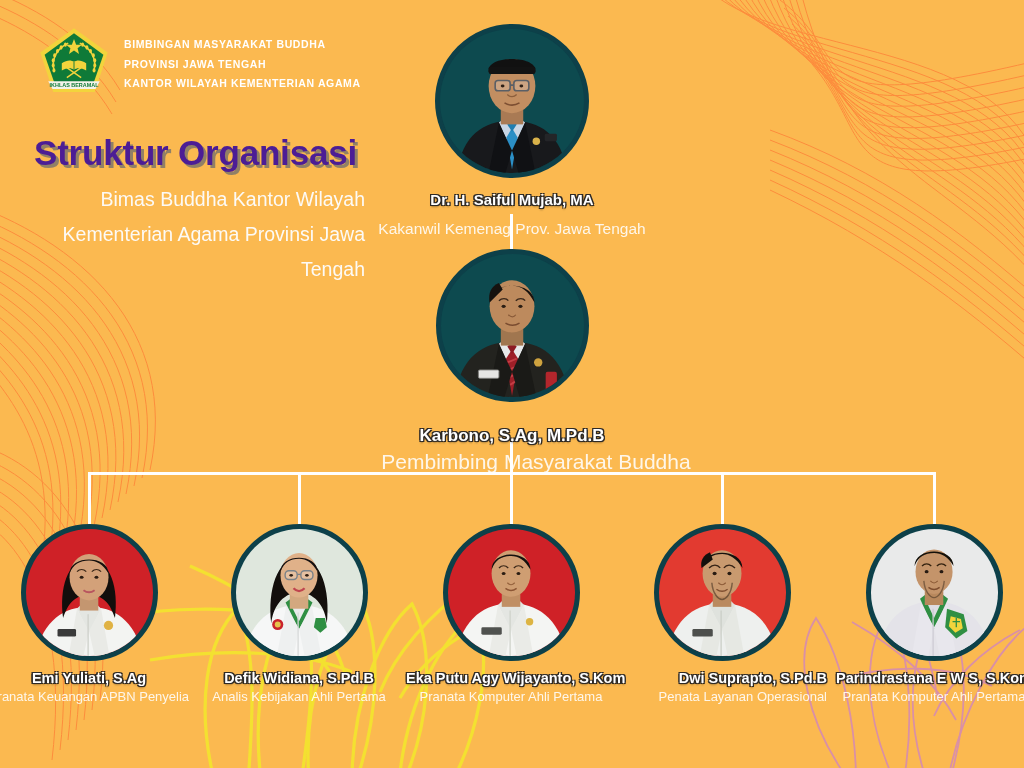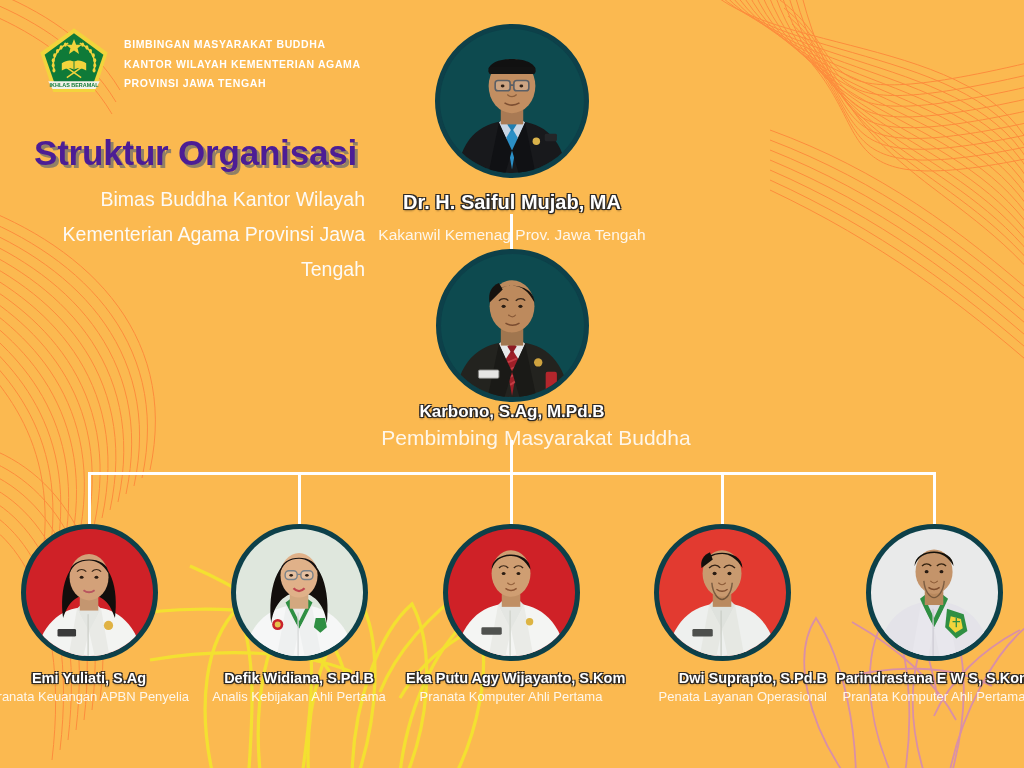--- a/index.html
+++ b/index.html
@@ -72,27 +72,27 @@
   .prole {
     color:#ffffff;
     white-space:nowrap;
     opacity:.88;
     font-weight:300;
   }
 
   
   .lvl1 { left:0; right:0; top:24px; }
   .lvl1 .avatar { width:154px; height:154px; }
-  .lvl1 .pname  { font-size:20px; margin-top:13px; }
+  .lvl1 .pname  { font-size:15px; margin-top:13px; }
   .lvl1 .prole  { font-size:15.5px; margin-top:12px; }
 
   
   .lvl2 { left:0; right:0; top:249px; }
   .lvl2 .avatar { width:153px; height:153px; }
-  .lvl2 .pname  { font-size:17px; margin-top:0; }
+  .lvl2 .pname  { font-size:17px; margin-top:24px; }
   .lvl2 .prole  { font-size:21px; margin-top:4px;padding-left:48px; }
 
   
   .lvl3 { top:524px; width:210px; }
   .lvl3 .avatar { width:137px; height:137px; border-width:5px; }
   .lvl3 .pname  { font-size:14.5px; margin-top:9px; }
   .lvl3 .prole  { font-size:13px; margin-top:3px; }
 </style>
 </head>
 <body>
@@ -240,22 +240,22 @@
       <path d="M50 50 L 50 61" stroke="#0f7a38" stroke-width="1.3"></path>
 
       <path d="M40 72 L 60 58 M60 72 L 40 58" stroke="#f2d43c" stroke-width="2"></path>
 
       <path d="M14 77 L 86 77 L 80 88 L 20 88 Z" fill="#f4f2ea"></path>
       <text x="50" y="85" font-size="7.6" font-family="Liberation Sans, sans-serif" font-weight="bold" fill="#0f7a38" text-anchor="middle">IKHLAS BERAMAL</text>
     </svg>
   </div>
   <div class="org-lines">
     <div>BIMBINGAN MASYARAKAT BUDDHA</div>
+    <div>PROVINSI JAWA TENGAH</div>
     <div>KANTOR WILAYAH KEMENTERIAN AGAMA</div>
-    <div>PROVINSI JAWA TENGAH</div>
   </div>
 </div>
 
 <div class="title">Struktur Organisasi</div>
 <div class="subtitle">Bimas Buddha Kantor Wilayah Kementerian Agama Provinsi Jawa Tengah</div>
 
 <div class="conn" style="left:510px; top:214px; width:3px; height:44px;"></div>
 <div class="conn" style="left:510px; top:440px; width:3px; height:34px;"></div>
 <div class="conn" style="left:88px; top:472px; width:848px; height:3px;"></div>
 <div class="conn" style="left:88px; top:472px; width:3px; height:58px;"></div>

